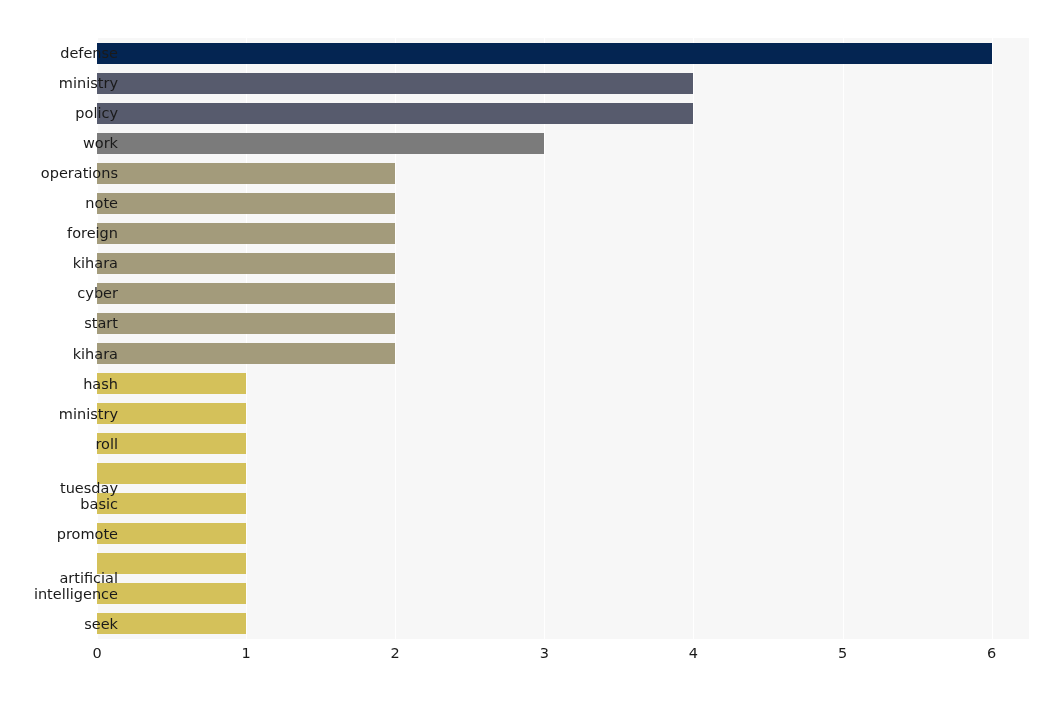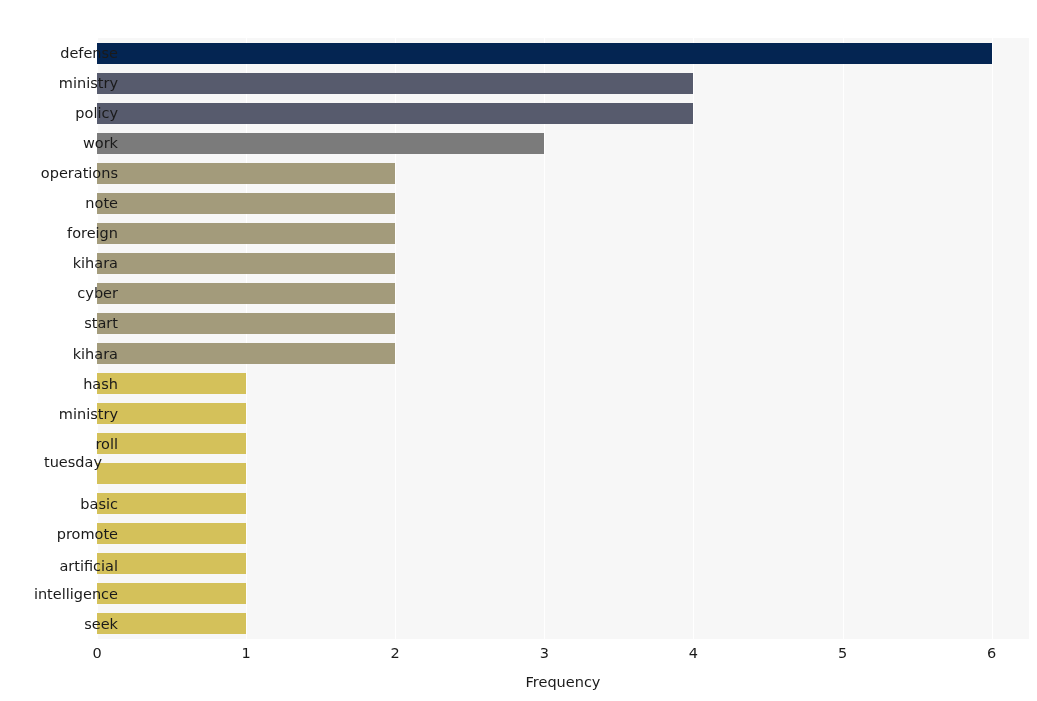--- a/index.html
+++ b/index.html
@@ -150,33 +150,32 @@
       <div class="ylabel" style="top: 128.225px;">operations</div>
       <div class="ylabel" style="top: 158.275px;">note</div>
       <div class="ylabel" style="top: 188.325px;">foreign</div>
       <div class="ylabel" style="top: 218.375px;">kihara</div>
       <div class="ylabel" style="top: 248.425px;">cyber</div>
       <div class="ylabel" style="top: 278.475px;">start</div>
       <div class="ylabel" style="top: 308.525px;">kihara</div>
       <div class="ylabel" style="top: 338.575px;">hash</div>
       <div class="ylabel" style="top: 368.625px;">ministry</div>
       <div class="ylabel" style="top: 398.675px;">roll</div>
-      <div class="ylabel" style="top: 417px; text-align: center;">tuesday</div>
+      <div class="ylabel" style="top: 443px;">tuesday</div>
       <div class="ylabel" style="top: 458.775px;">basic</div>
       <div class="ylabel" style="top: 488.825px; padding-left: 12px;">promote</div>
-      <div class="ylabel" style="top: 521px;">artificial</div>
+      <div class="ylabel" style="top: 533px;">artificial</div>
       <div class="ylabel" style="top: 548.925px;">intelligence</div>
       <div class="ylabel" style="top: 578.975px;">seek</div>
     </div>
 
   <div class="xticks">
       <div class="xtick" style="left: 0px;">0</div>
       <div class="xtick" style="left: 149.12px;">1</div>
       <div class="xtick" style="left: 298.24px;">2</div>
       <div class="xtick" style="left: 447.36px;">3</div>
       <div class="xtick" style="left: 596.48px;">4</div>
       <div class="xtick" style="left: 745.6px;">5</div>
       <div class="xtick" style="left: 894.72px;">6</div>
     </div>
 
-  <div class="xaxis-label">Frequency</div>
 
 </div>
 
 </body></html>

